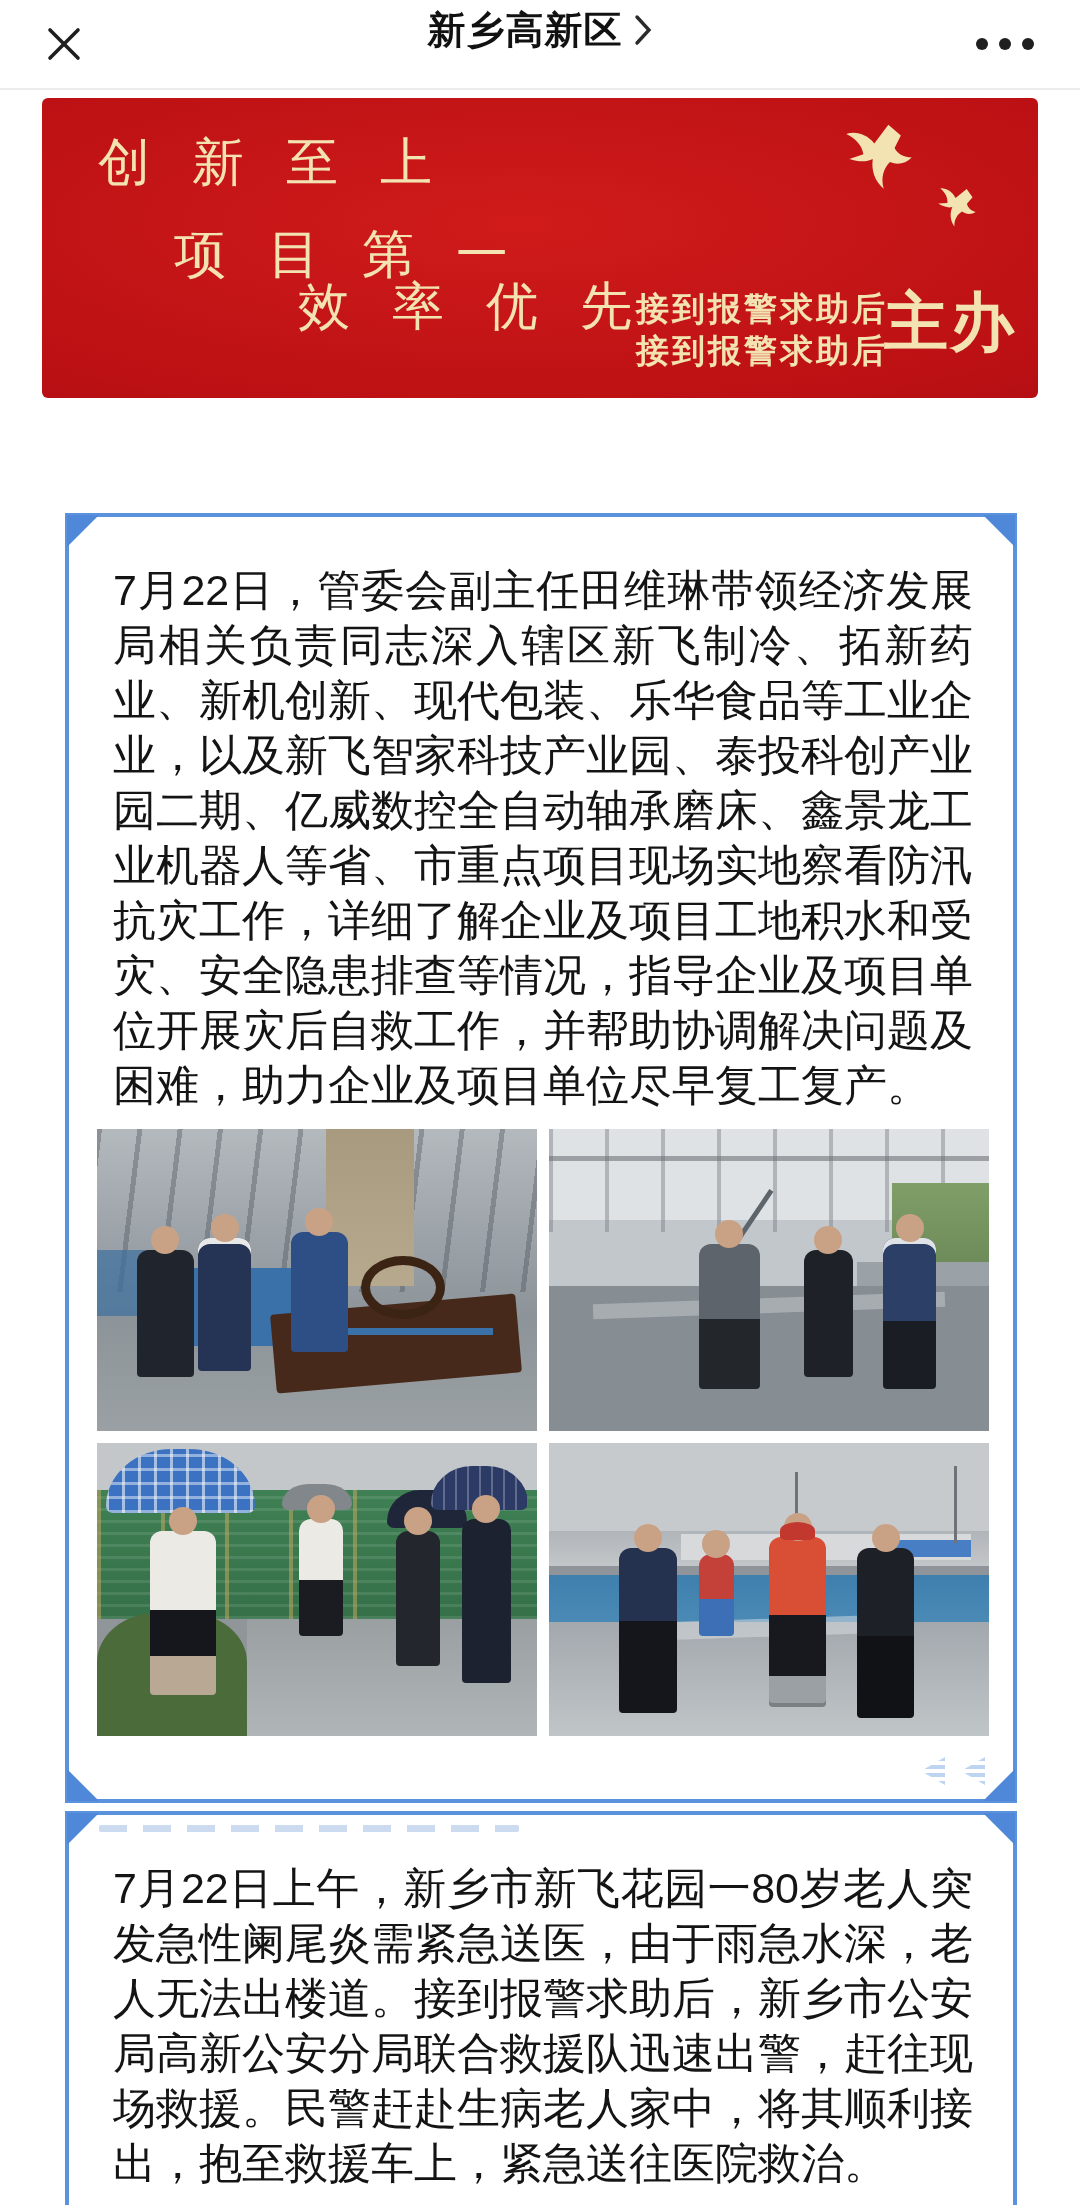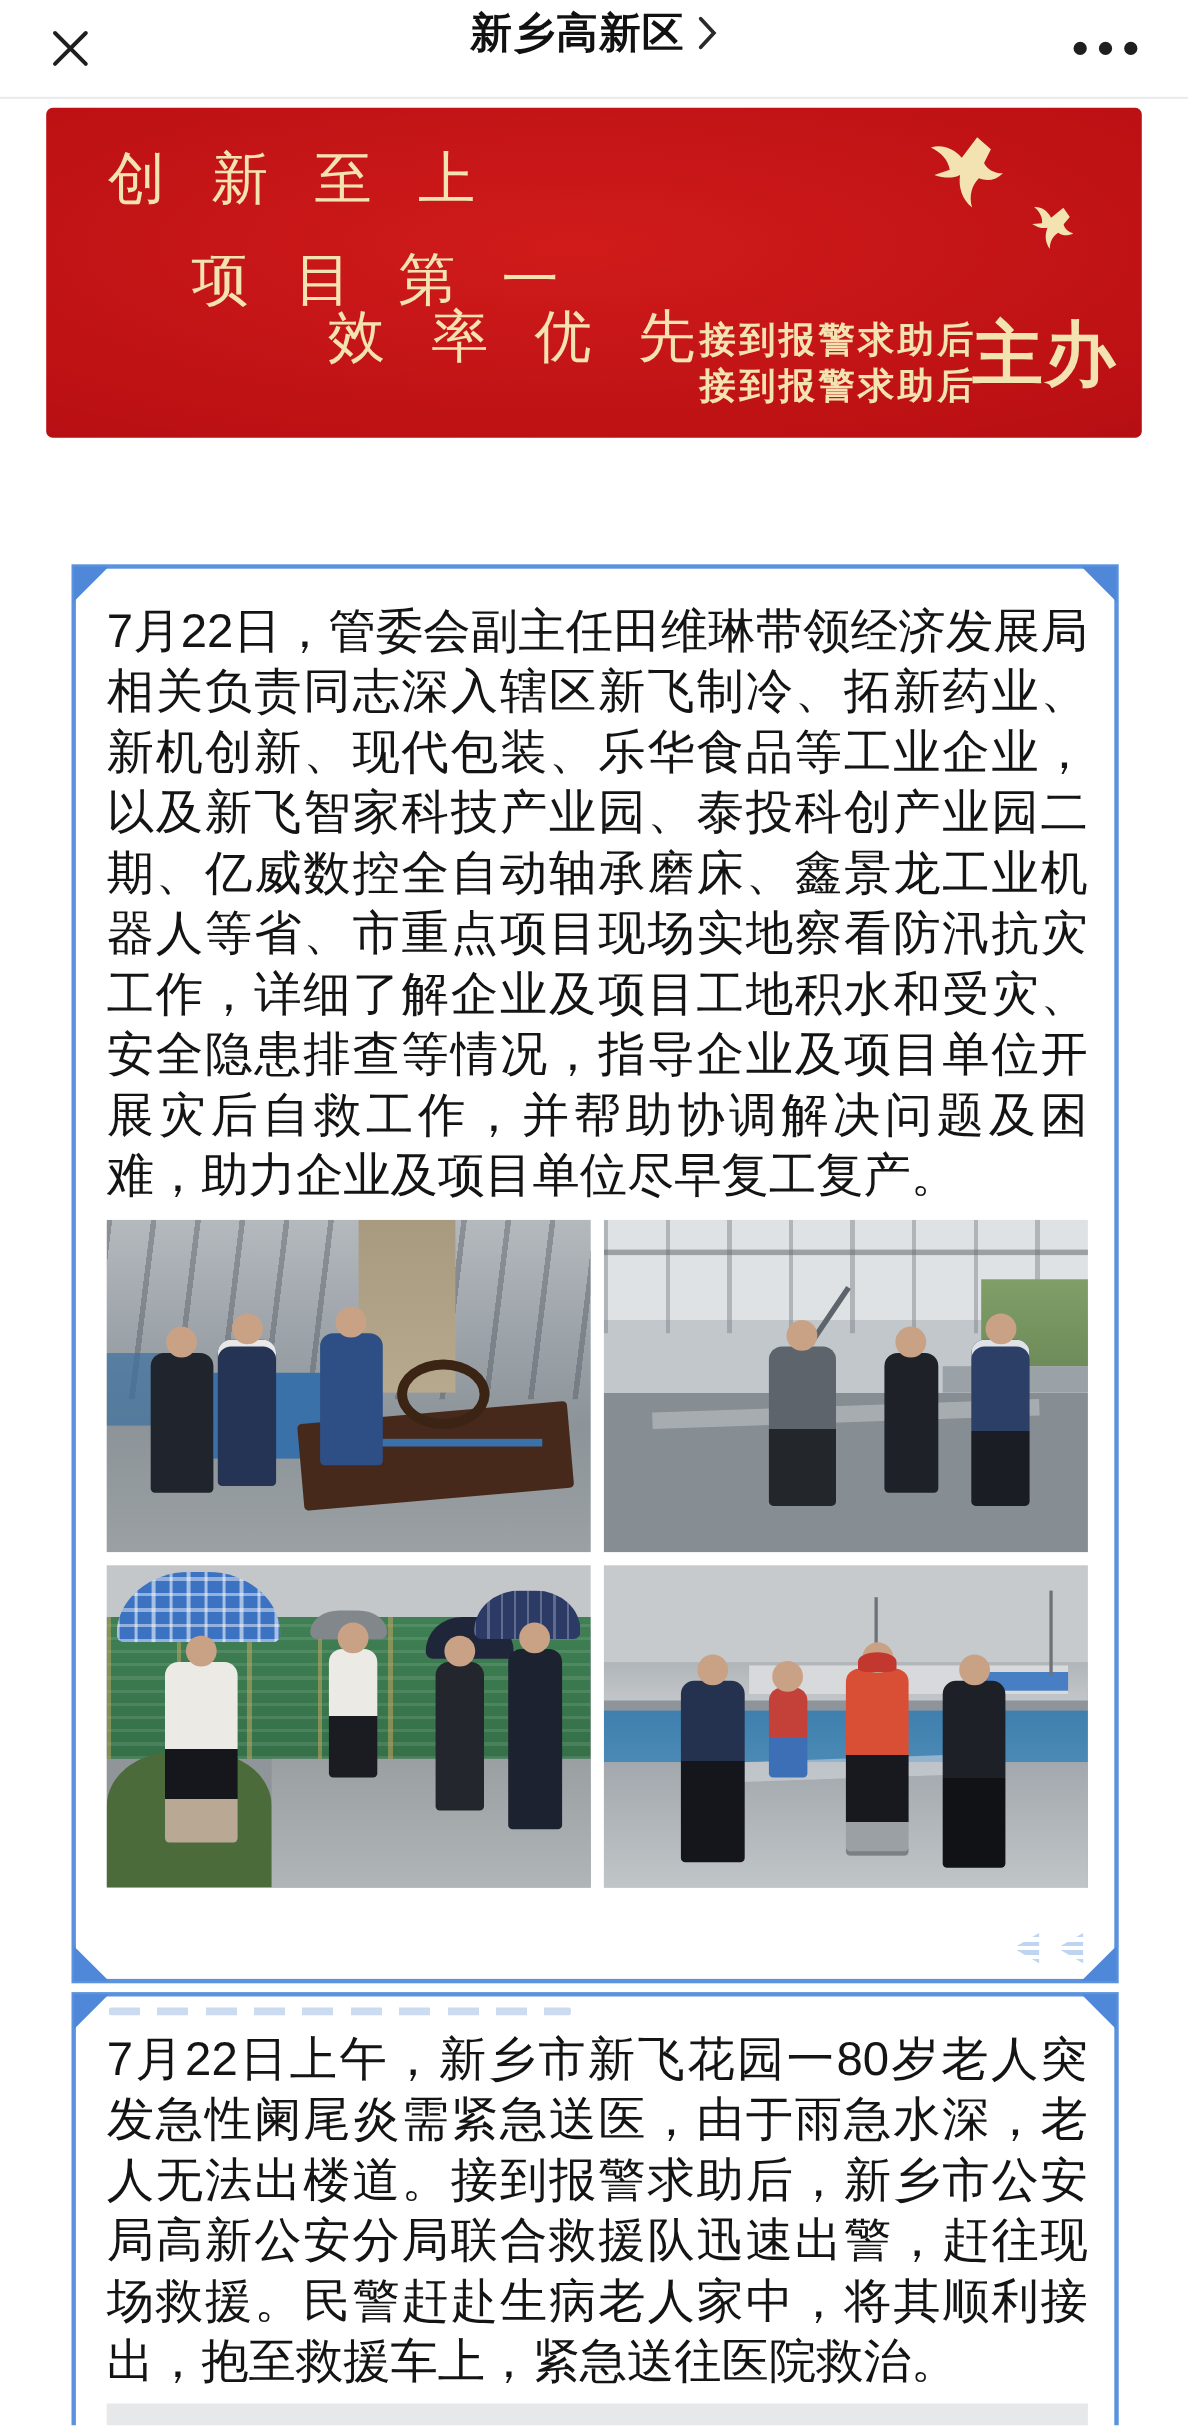--- a/index.html
+++ b/index.html
@@ -37,21 +37,21 @@
   .card{position:absolute;left:65px;width:952px;background:#fff;
         border:4px solid #5b92dd;box-sizing:border-box;}
   .card1{top:513px;height:1290px;}
   .card2{top:1811px;height:520px;}
   .corner{position:absolute;width:0;height:0;}
   .c-tl{top:-2px;left:-2px;border-top:32px solid #4f88d8;border-right:32px solid transparent;}
   .c-tr{top:-2px;right:-2px;border-top:32px solid #4f88d8;border-left:32px solid transparent;}
   .c-bl{bottom:-2px;left:-2px;border-bottom:32px solid #4f88d8;border-right:32px solid transparent;}
   .c-br{bottom:-2px;right:-2px;border-bottom:32px solid #4f88d8;border-left:32px solid transparent;}
 
-  .para{margin:0;padding:30px 24px 0 28px;font-size:43px;line-height:55px;color:#141414;
+  .para{margin:16px;padding:30px 24px 0 28px;font-size:43px;line-height:55px;color:#141414;
         text-align:justify;font-weight:500;}
 
   
   .pgrid{display:grid;grid-template-columns:1fr 1fr;grid-template-rows:302px 293px;
          gap:12px;margin:12px 24px 0 28px;}
   .photo{position:relative;overflow:hidden;}
   .photo div{position:absolute;}
   .person{border-radius:12px 12px 4px 4px;}
   .person:before{content:"";position:absolute;top:-24px;left:50%;transform:translateX(-50%);
                  width:28px;height:28px;border-radius:50%;background:#c9a286;}

